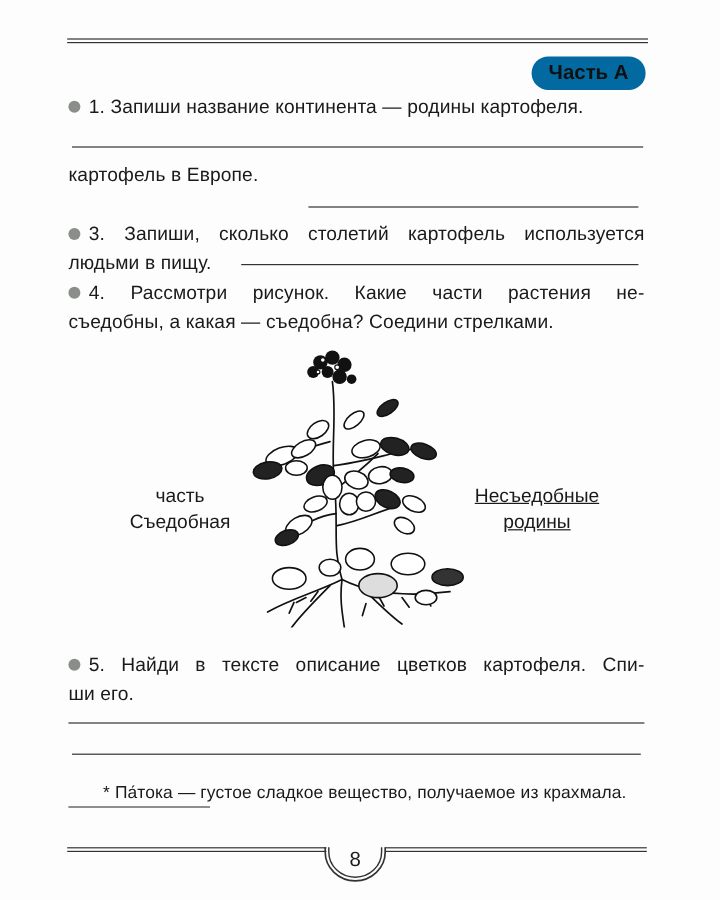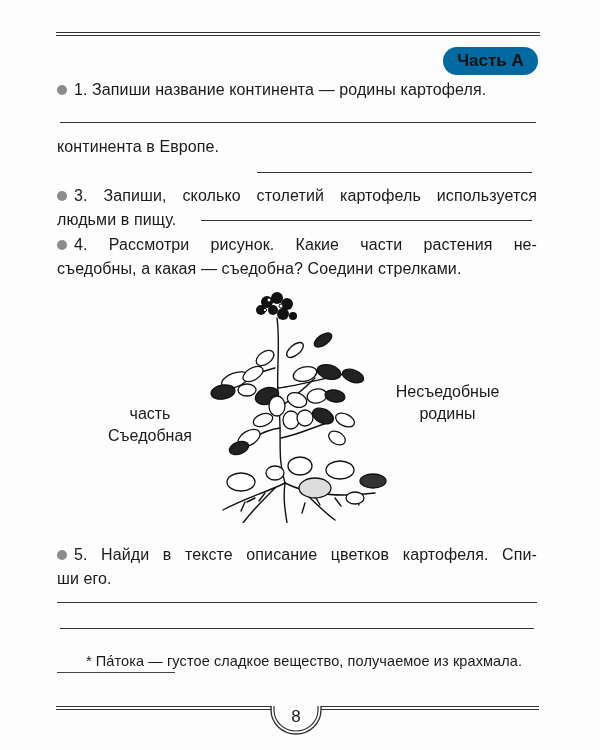--- a/index.html
+++ b/index.html
@@ -23,21 +23,21 @@
 <div class="dbl" style="left:56px; top:32px; width:484px;"></div>
 
 <div class="badge">Часть А</div>
 
 <div class="q" style="top:78px;">
   <span class="line last"><span class="bullet"></span><span>1.</span> <span>Запиши название континента — родины картофеля.</span></span>
 </div>
 <div class="ans" style="left:60px; top:122px; width:476px;"></div>
 
 <div class="q" style="top:135px;">
-  <span class="line last"><span>континента в Европе.</span></span>
+  <span class="line last"><span>картофель в Европе.</span></span>
 </div>
 <div class="ans" style="left:257px; top:172px; width:275px;"></div>
 
 <div class="q" style="top:184px;">
   <span class="line"><span class="bullet"></span><span>3.</span> <span>Запиши, сколько столетий картофель используется</span></span>
   <span class="line last"><span>людьми в пищу.</span></span>
 </div>
 <div class="ans" style="left:201px; top:220px; width:331px;"></div>
 
 <div class="q" style="top:233px;">
@@ -112,21 +112,21 @@
     <ellipse cx="168" cy="193" rx="13" ry="7" fill="#333"></ellipse>
     <ellipse cx="150" cy="210" rx="9" ry="6" fill="#fff"></ellipse>
     <ellipse cx="70" cy="185" rx="9" ry="7" fill="#fff"></ellipse>
   </g>
 </svg>
 
 <div class="lbl" style="left:95px; top:403px; width:110px;">
   <div>часть</div>
   <div>Съедобная</div>
 </div>
-<div class="lbl" style="left:385px; top:381px; width:125px;">
+<div class="lbl" style="left:385px; top:403px; width:125px;text-decoration:underline;">
   <div>Несъедобные</div>
   <div>родины</div>
 </div>
 
 <div class="q" style="top:543px;">
   <span class="line"><span class="bullet"></span><span>5.</span> <span>Найди в тексте описание цветков картофеля. Спи-</span></span>
   <span class="line last"><span>ши его.</span></span>
 </div>
 <div class="ans" style="left:57px; top:602px; width:480px;"></div>
 <div class="ans" style="left:60px; top:628px; width:474px;"></div>

